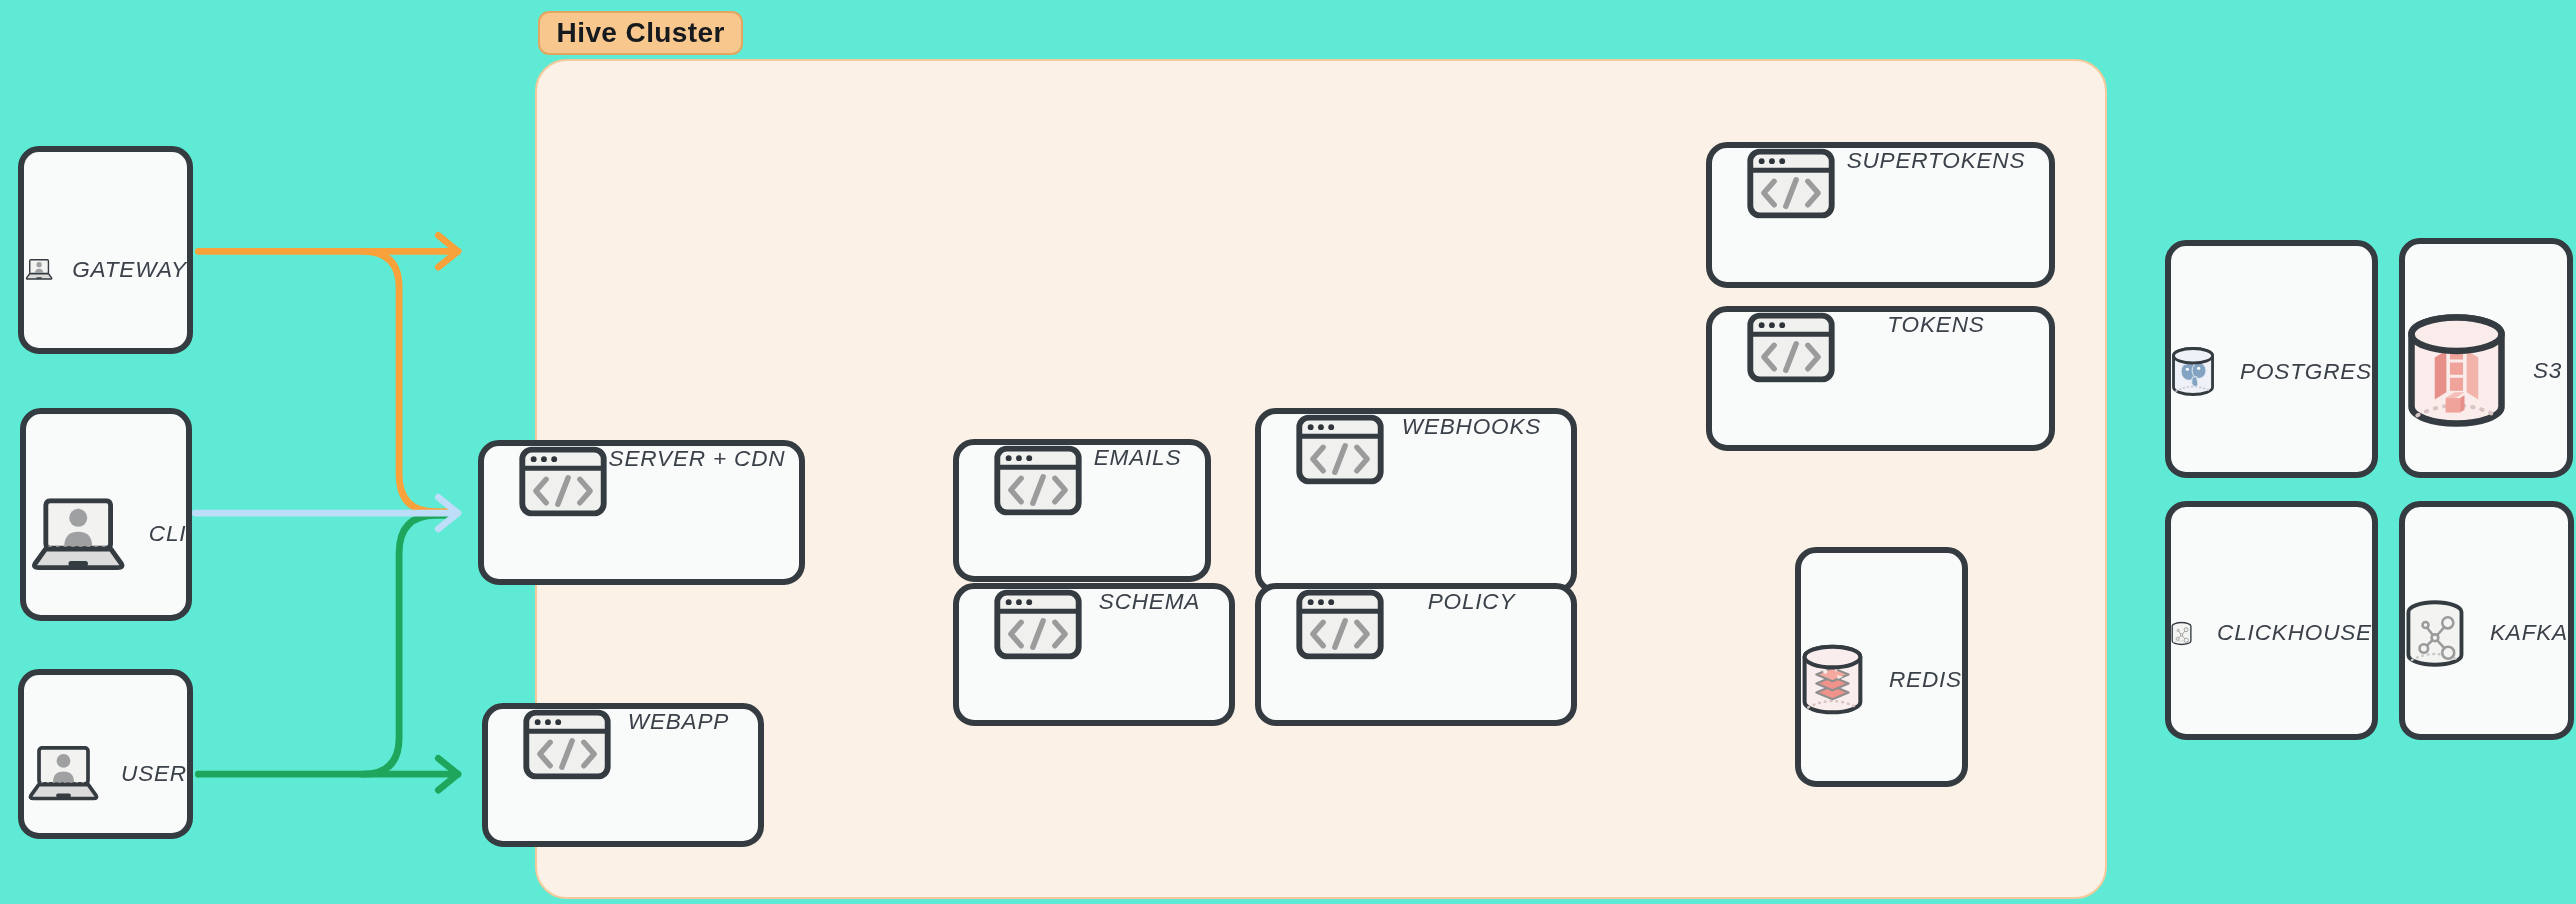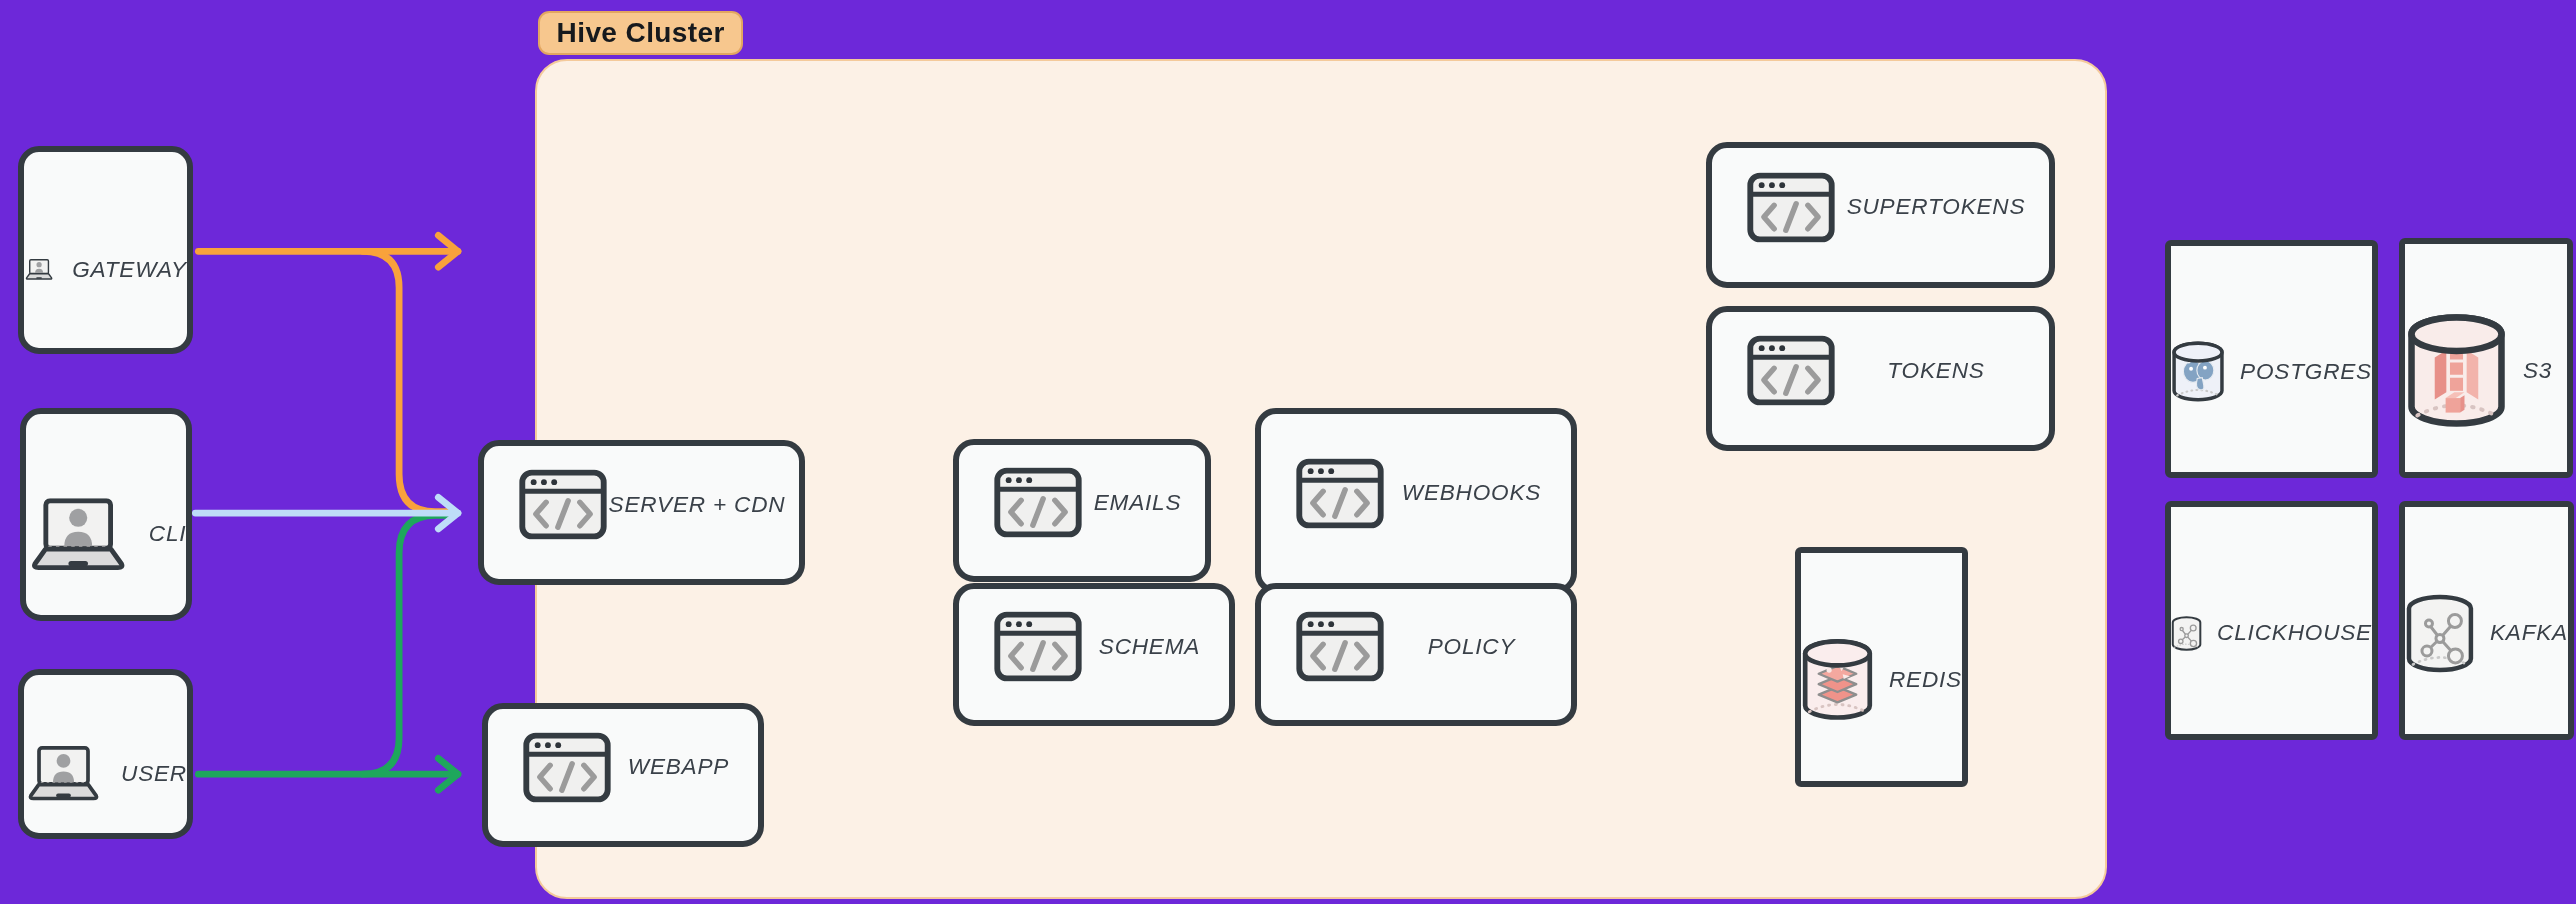--- a/index.html
+++ b/index.html
@@ -1,30 +1,30 @@
 <!DOCTYPE html>
 <html style="font-size:12px"><head>
 <meta charset="utf-8">
 <style>
   html,body{margin:0;padding:0;background:#000;}
-  .canvas{position:relative;width:2576px;height:904px;background:#6d28d9;
+  .canvas{position:relative;width:2576px;height:904px;background:#5eead4;
           font-family:"Liberation Sans",sans-serif;overflow:hidden;}
 
   .cluster{position:absolute;left:535px;top:59px;width:1572px;height:840px;
            background:#FCF1E6;border:2.3px solid #F4CA9B;border-radius:32px;box-sizing:border-box;}
   .badge{position:absolute;left:538px;top:11.3px;background:#F7C78E;border:2.3px solid #E2A661;
          border-radius:11.3px;padding:3.8px 16.6px;font-size:28px;font-weight:600;color:#16191D;
          letter-spacing:0.4px;}
 
   .node{position:absolute;background:#F9FAFA;border:6.8px solid #343B41;border-radius:21px;
         box-sizing:border-box;display:flex;}
   .client,.store{flex-direction:row;align-items:center;}
   .client{padding-top:39px;gap:18px;}
-  .store{padding-top:25px;gap:15px;border-radius:6px;}
-  .service{flex-direction:row;align-items:center;padding:0 12px 16px 35px;}
+  .store{padding-top:25px;gap:25px;}
+  .service{flex-direction:row;padding:0 12px 16px 35px;}
   .svc-label{flex:1;text-align:center;}
 
   .lbl{font-style:italic;font-weight:500;font-size:22.6px;color:#3A4149;
        letter-spacing:0.8px;white-space:nowrap;}
 
   .code-icon{width:88px;height:71px;flex:0 0 auto;}
   .laptop-icon{width:113px;height:79px;}
   .cyl-icon{width:103px;height:119px;}
 
   .edges{position:absolute;left:0;top:0;pointer-events:none;}

